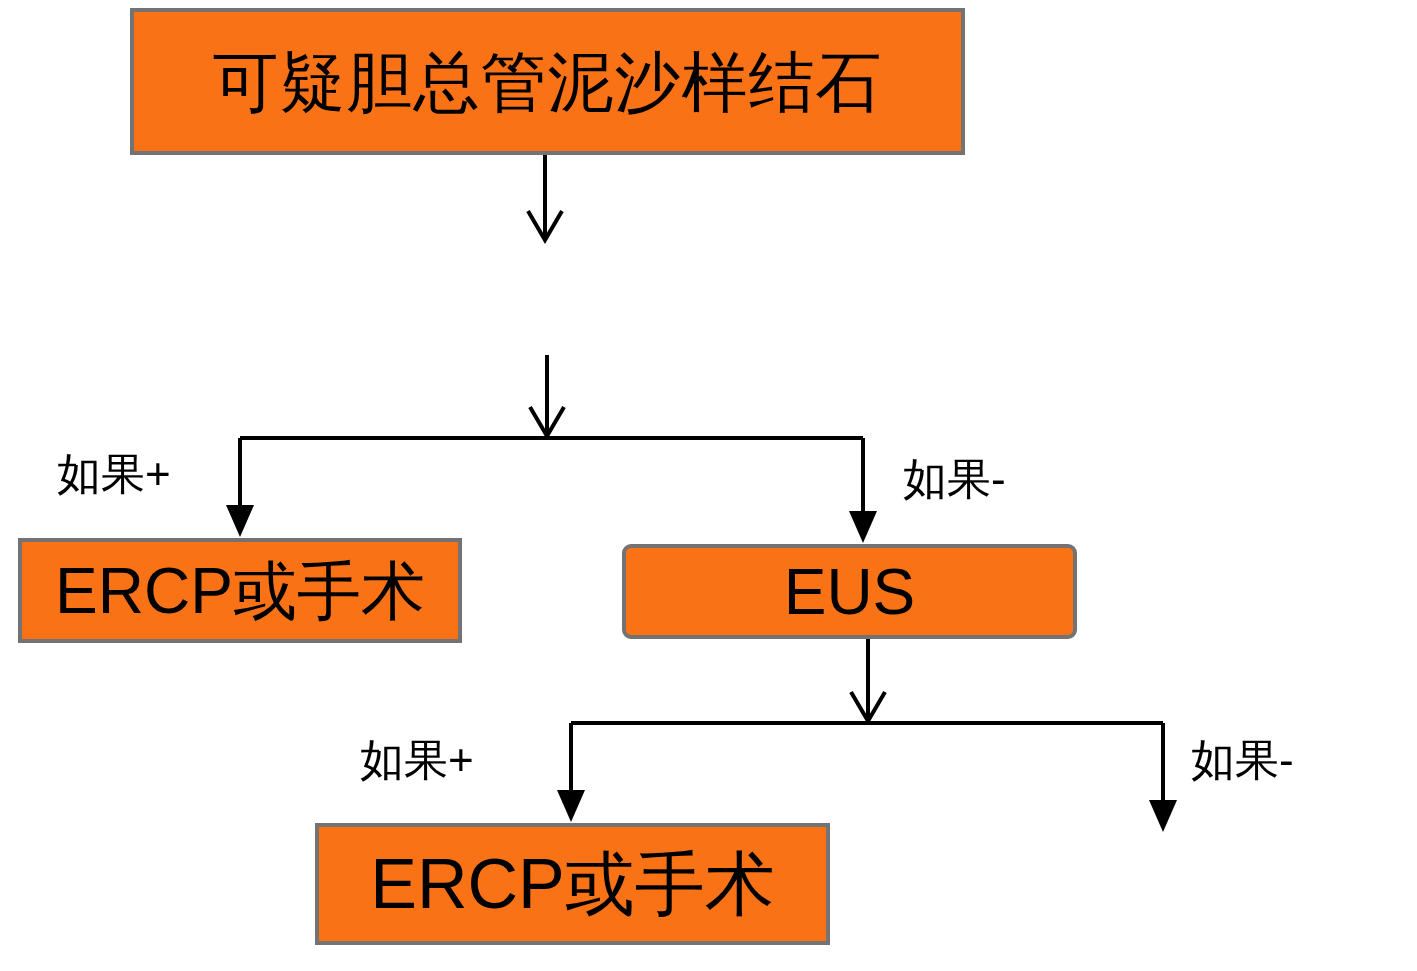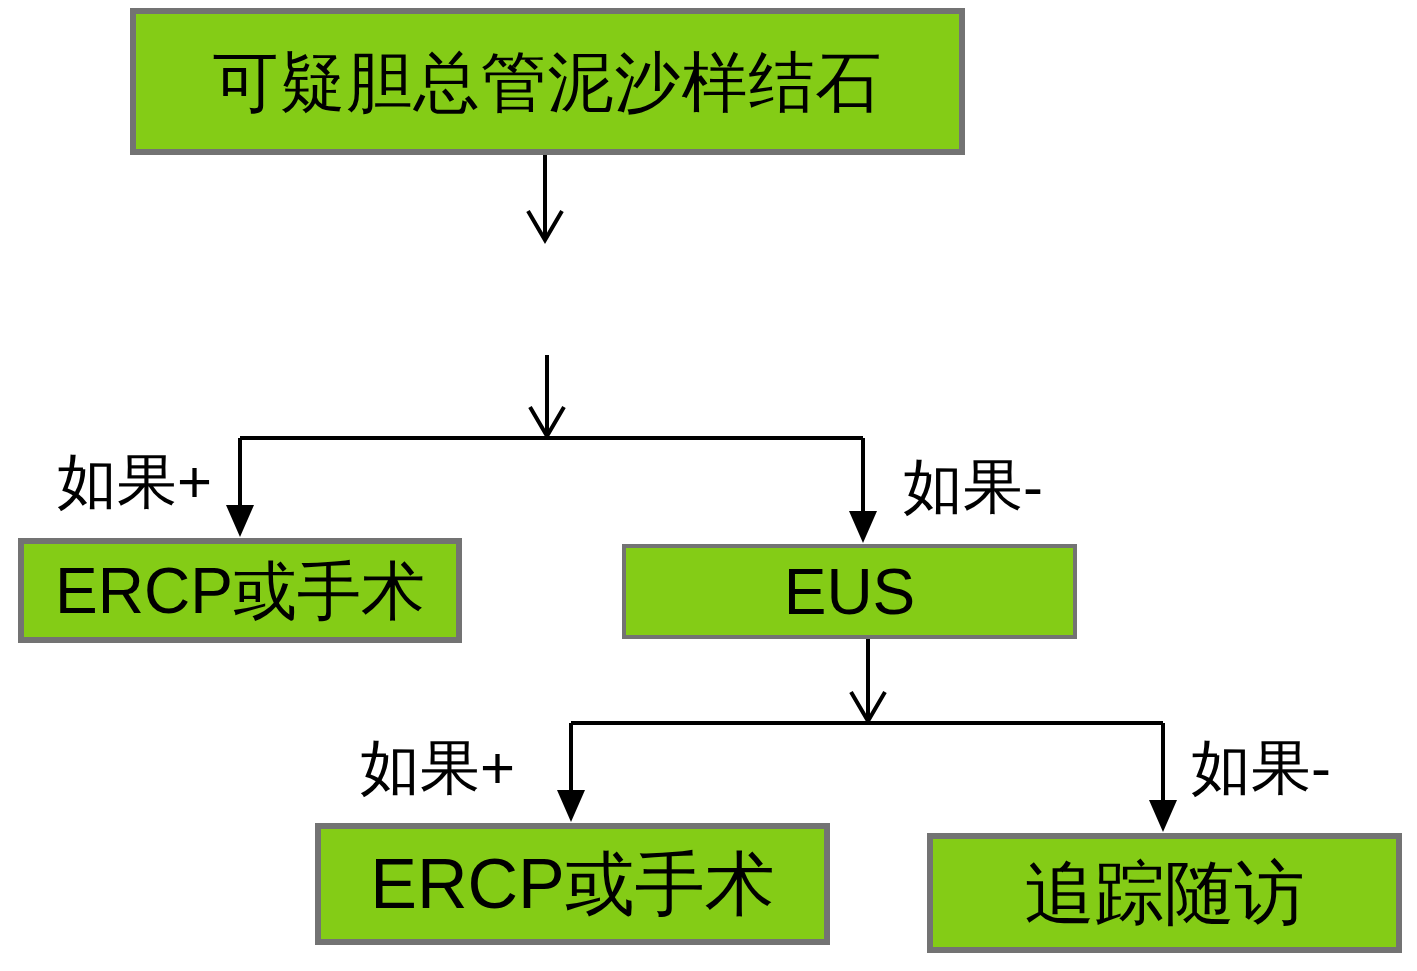--- a/index.html
+++ b/index.html
@@ -18,38 +18,38 @@
   #connectors {
     position: absolute;
     left: 0; top: 0;
     width: 1417px;
     height: 971px;
     pointer-events: none;
   }
   .node {
     position: absolute;
     box-sizing: border-box;
-    border: 6px solid #737373;
-    background: #84cc16;
+    border: 4px solid #737373;
+    background: #f97316;
     display: flex;
     align-items: center;
     justify-content: center;
     color: #000000;
     white-space: nowrap;
   }
-  .node.thin { border-width: 4px; }
+  .node.thin { border-width: 4px; border-radius: 9px; }
   .node-label { display: block; line-height: 1; }
   .fs-xl { font-size: 66px; letter-spacing: 1px; }
   .fs-lg { font-size: 64px; }
   .fs-md { font-size: 62px; }
   .fs-bot { font-size: 70px; }
   .edge-label {
     position: absolute;
     color: #000000;
-    font-size: 60px;
+    font-size: 44px;
     line-height: 1;
     white-space: nowrap;
   }
   .flowline { stroke: #000000; stroke-width: 4; fill: none; }
   .chevron  { stroke: #000000; stroke-width: 4; fill: none; stroke-linecap: butt; }
   .tri      { fill: #000000; stroke: none; }
 </style>
 </head>
 <body>
 
@@ -111,23 +111,20 @@
   </div>
 
   <div class="node thin" style="left:622px; top:544px; width:455px; height:95px;">
     <span class="node-label fs-lg">EUS</span>
   </div>
 
   <div class="node" style="left:315px; top:823px; width:515px; height:122px;">
     <span class="node-label fs-bot">ERCP或手术</span>
   </div>
 
-  <div class="node" style="left:927px; top:833px; width:475px; height:120px;">
-    <span class="node-label fs-bot">追踪随访</span>
-  </div>
 
   <div class="edge-label" style="left:57px; top:452px;">如果+</div>
 
   <div class="edge-label" style="left:903px; top:457px;">如果-</div>
 
   <div class="edge-label" style="left:360px; top:738px;">如果+</div>
 
   <div class="edge-label" style="left:1191px; top:738px;">如果-</div>
 
 </div>

